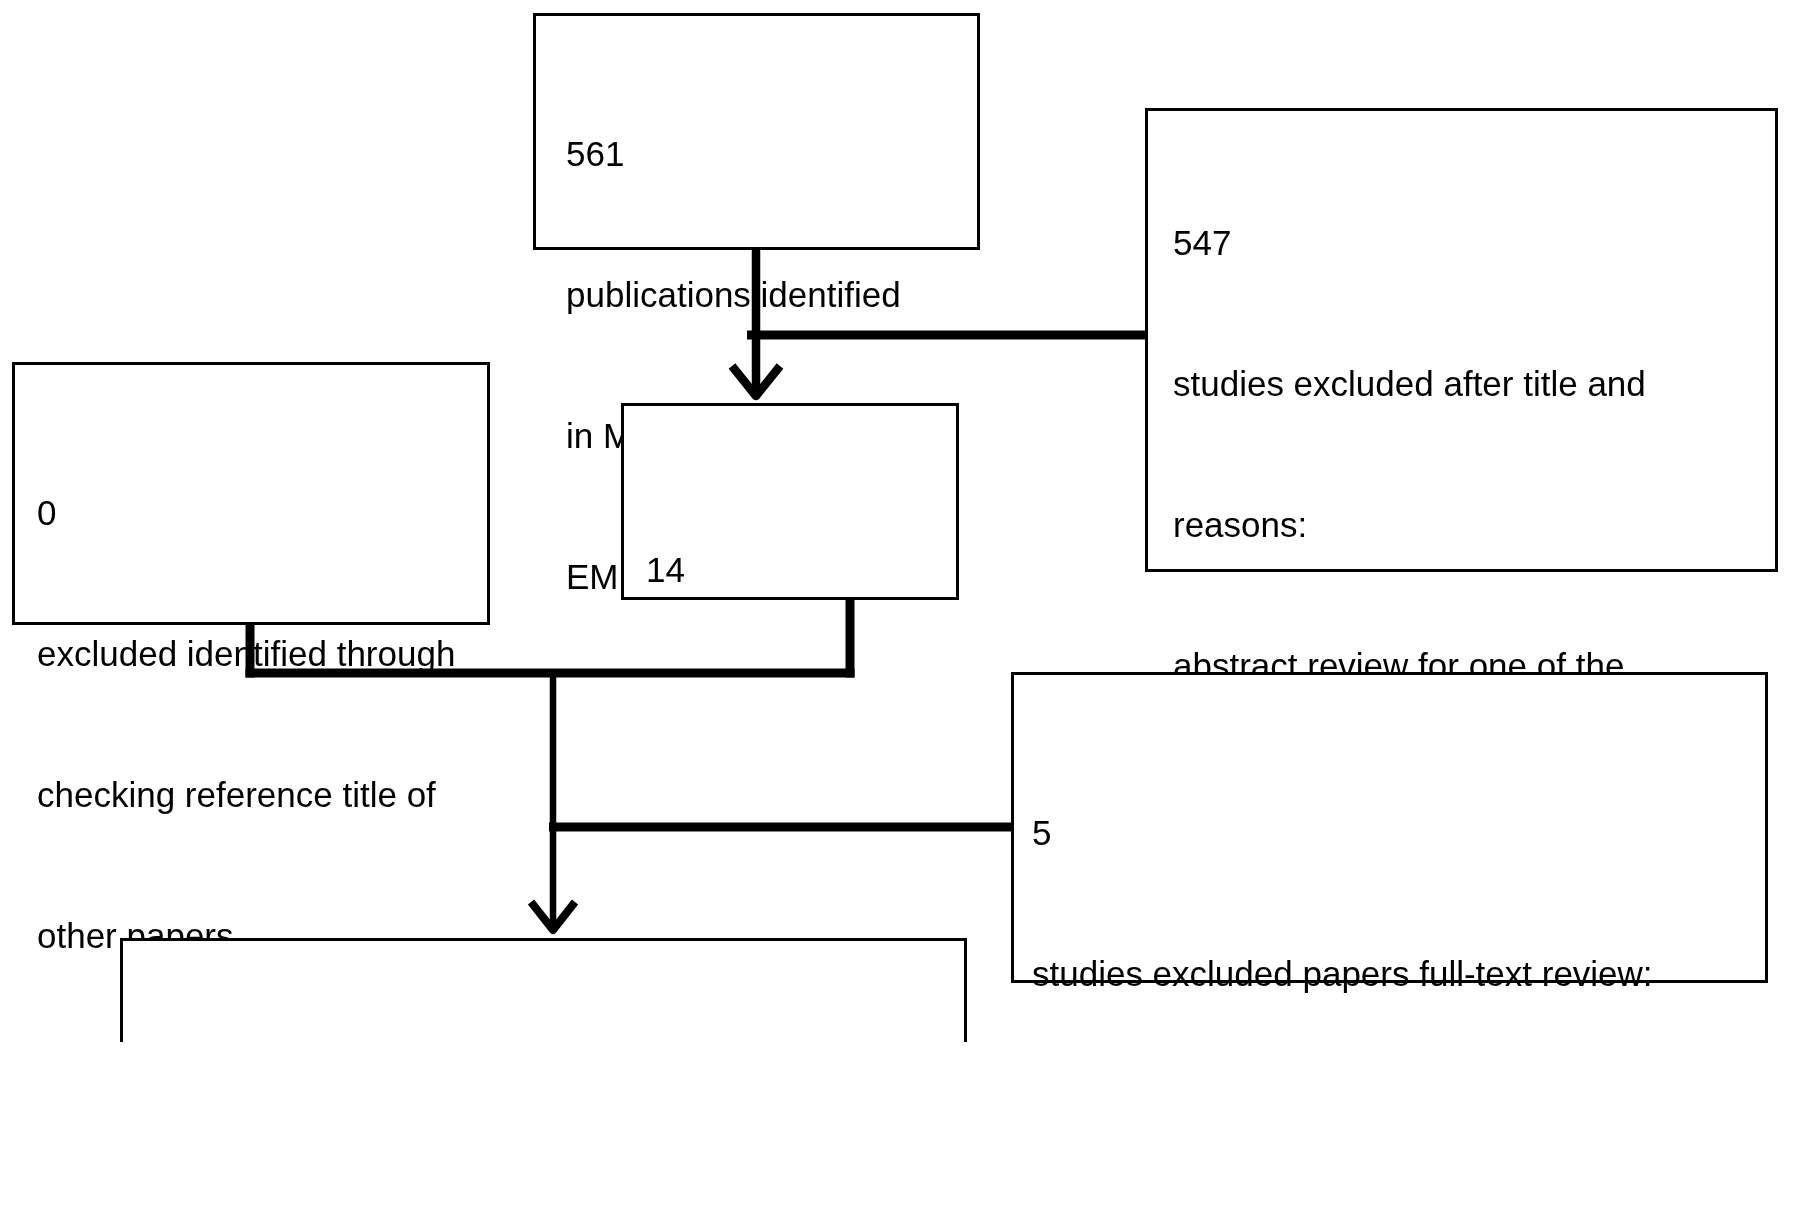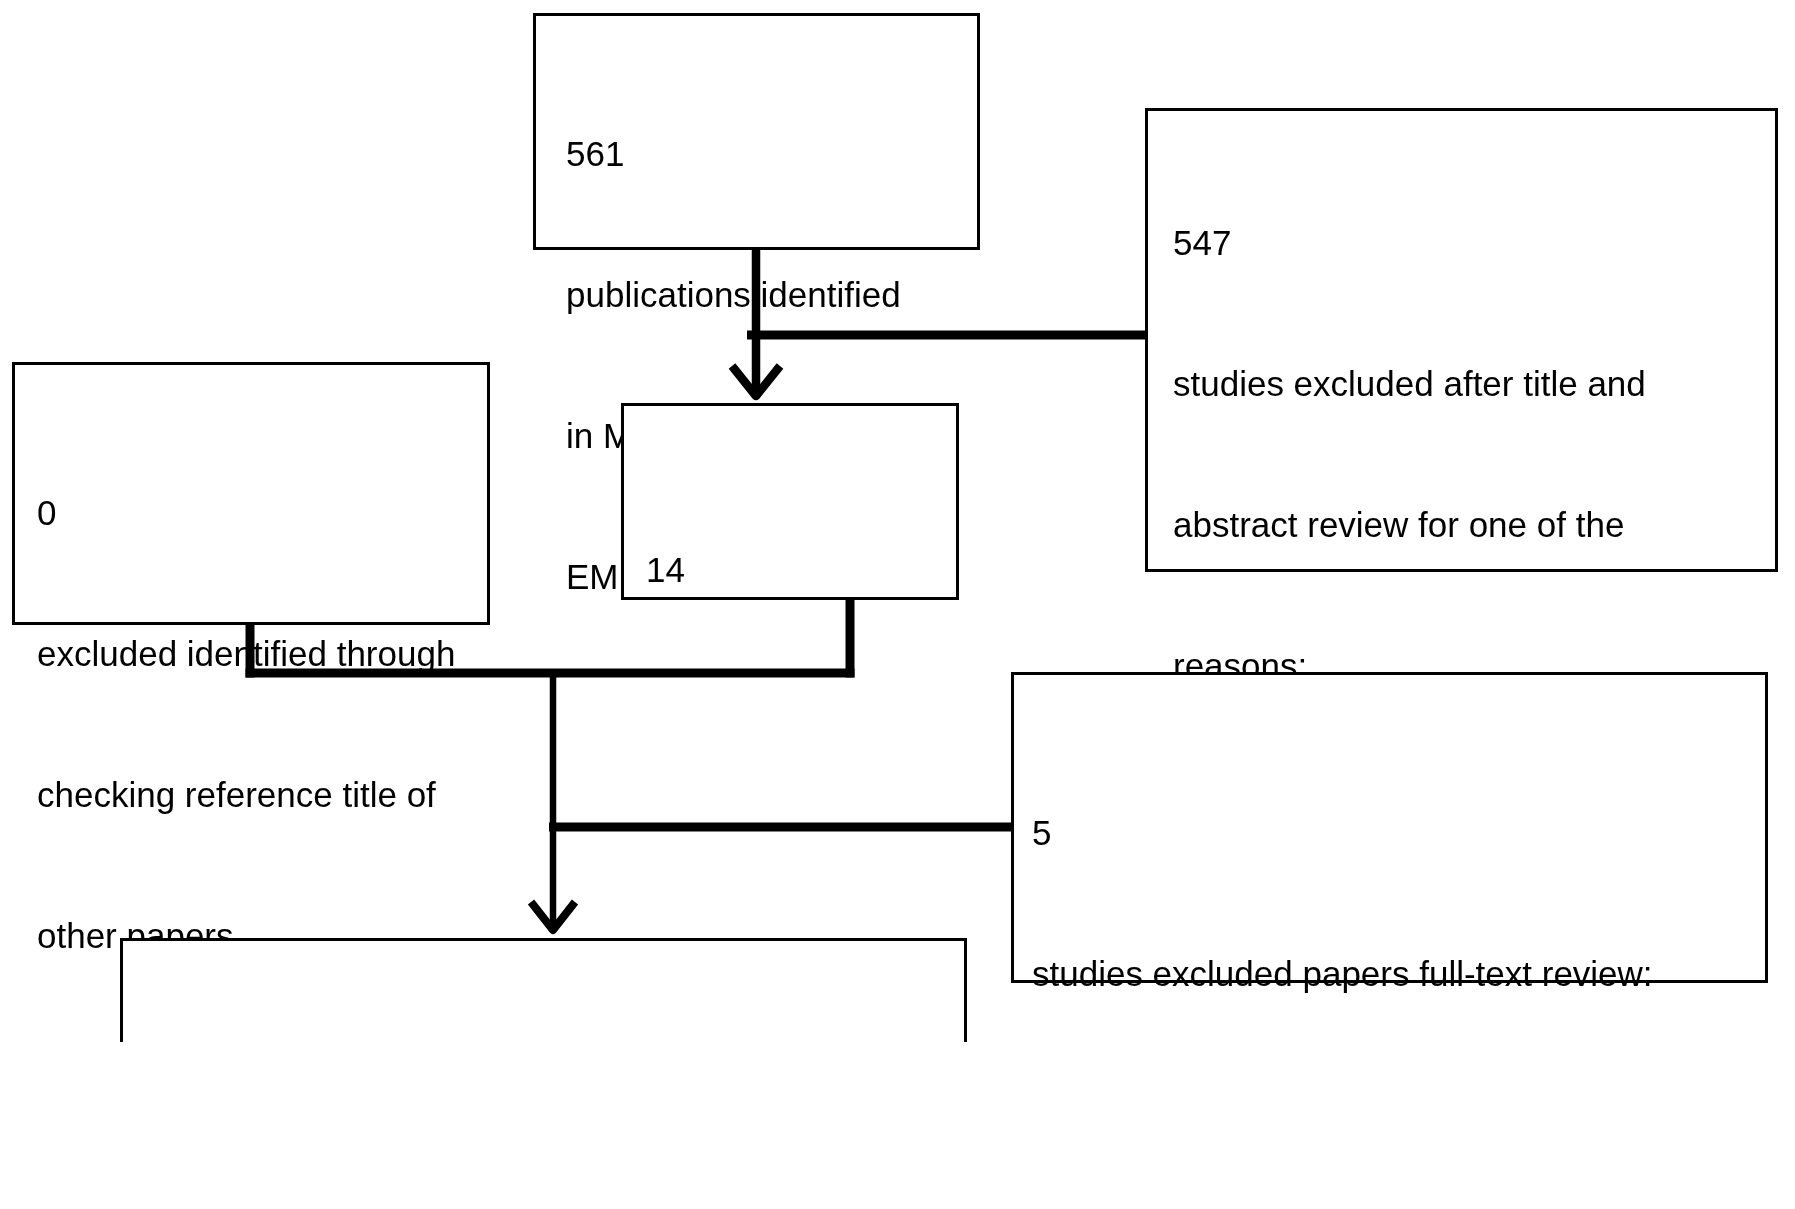--- a/index.html
+++ b/index.html
@@ -64,22 +64,22 @@
   <div class="box" id="box-publications">
     <div class="line">561</div>
     <div class="line">publications identified</div>
     <div class="line">in MEDLINE and</div>
     <div class="line">EMBASE</div>
   </div>
 
   <div class="box" id="box-excluded-title">
     <div class="line">547</div>
     <div class="line">studies excluded after title and</div>
+    <div class="line">reasons:</div>
     <div class="line">abstract review for one of the</div>
-    <div class="line">reasons:</div>
     <div class="line ind1">- not the relationship</div>
     <div class="line ind2">between  ESP and CHF</div>
     <div class="line ind1">-not human studies</div>
   </div>
 
   <div class="box" id="box-reference-lists">
     <div class="line">0</div>
     <div class="line">excluded identified through</div>
     <div class="line">checking reference title of</div>
     <div class="line">other papers</div>

